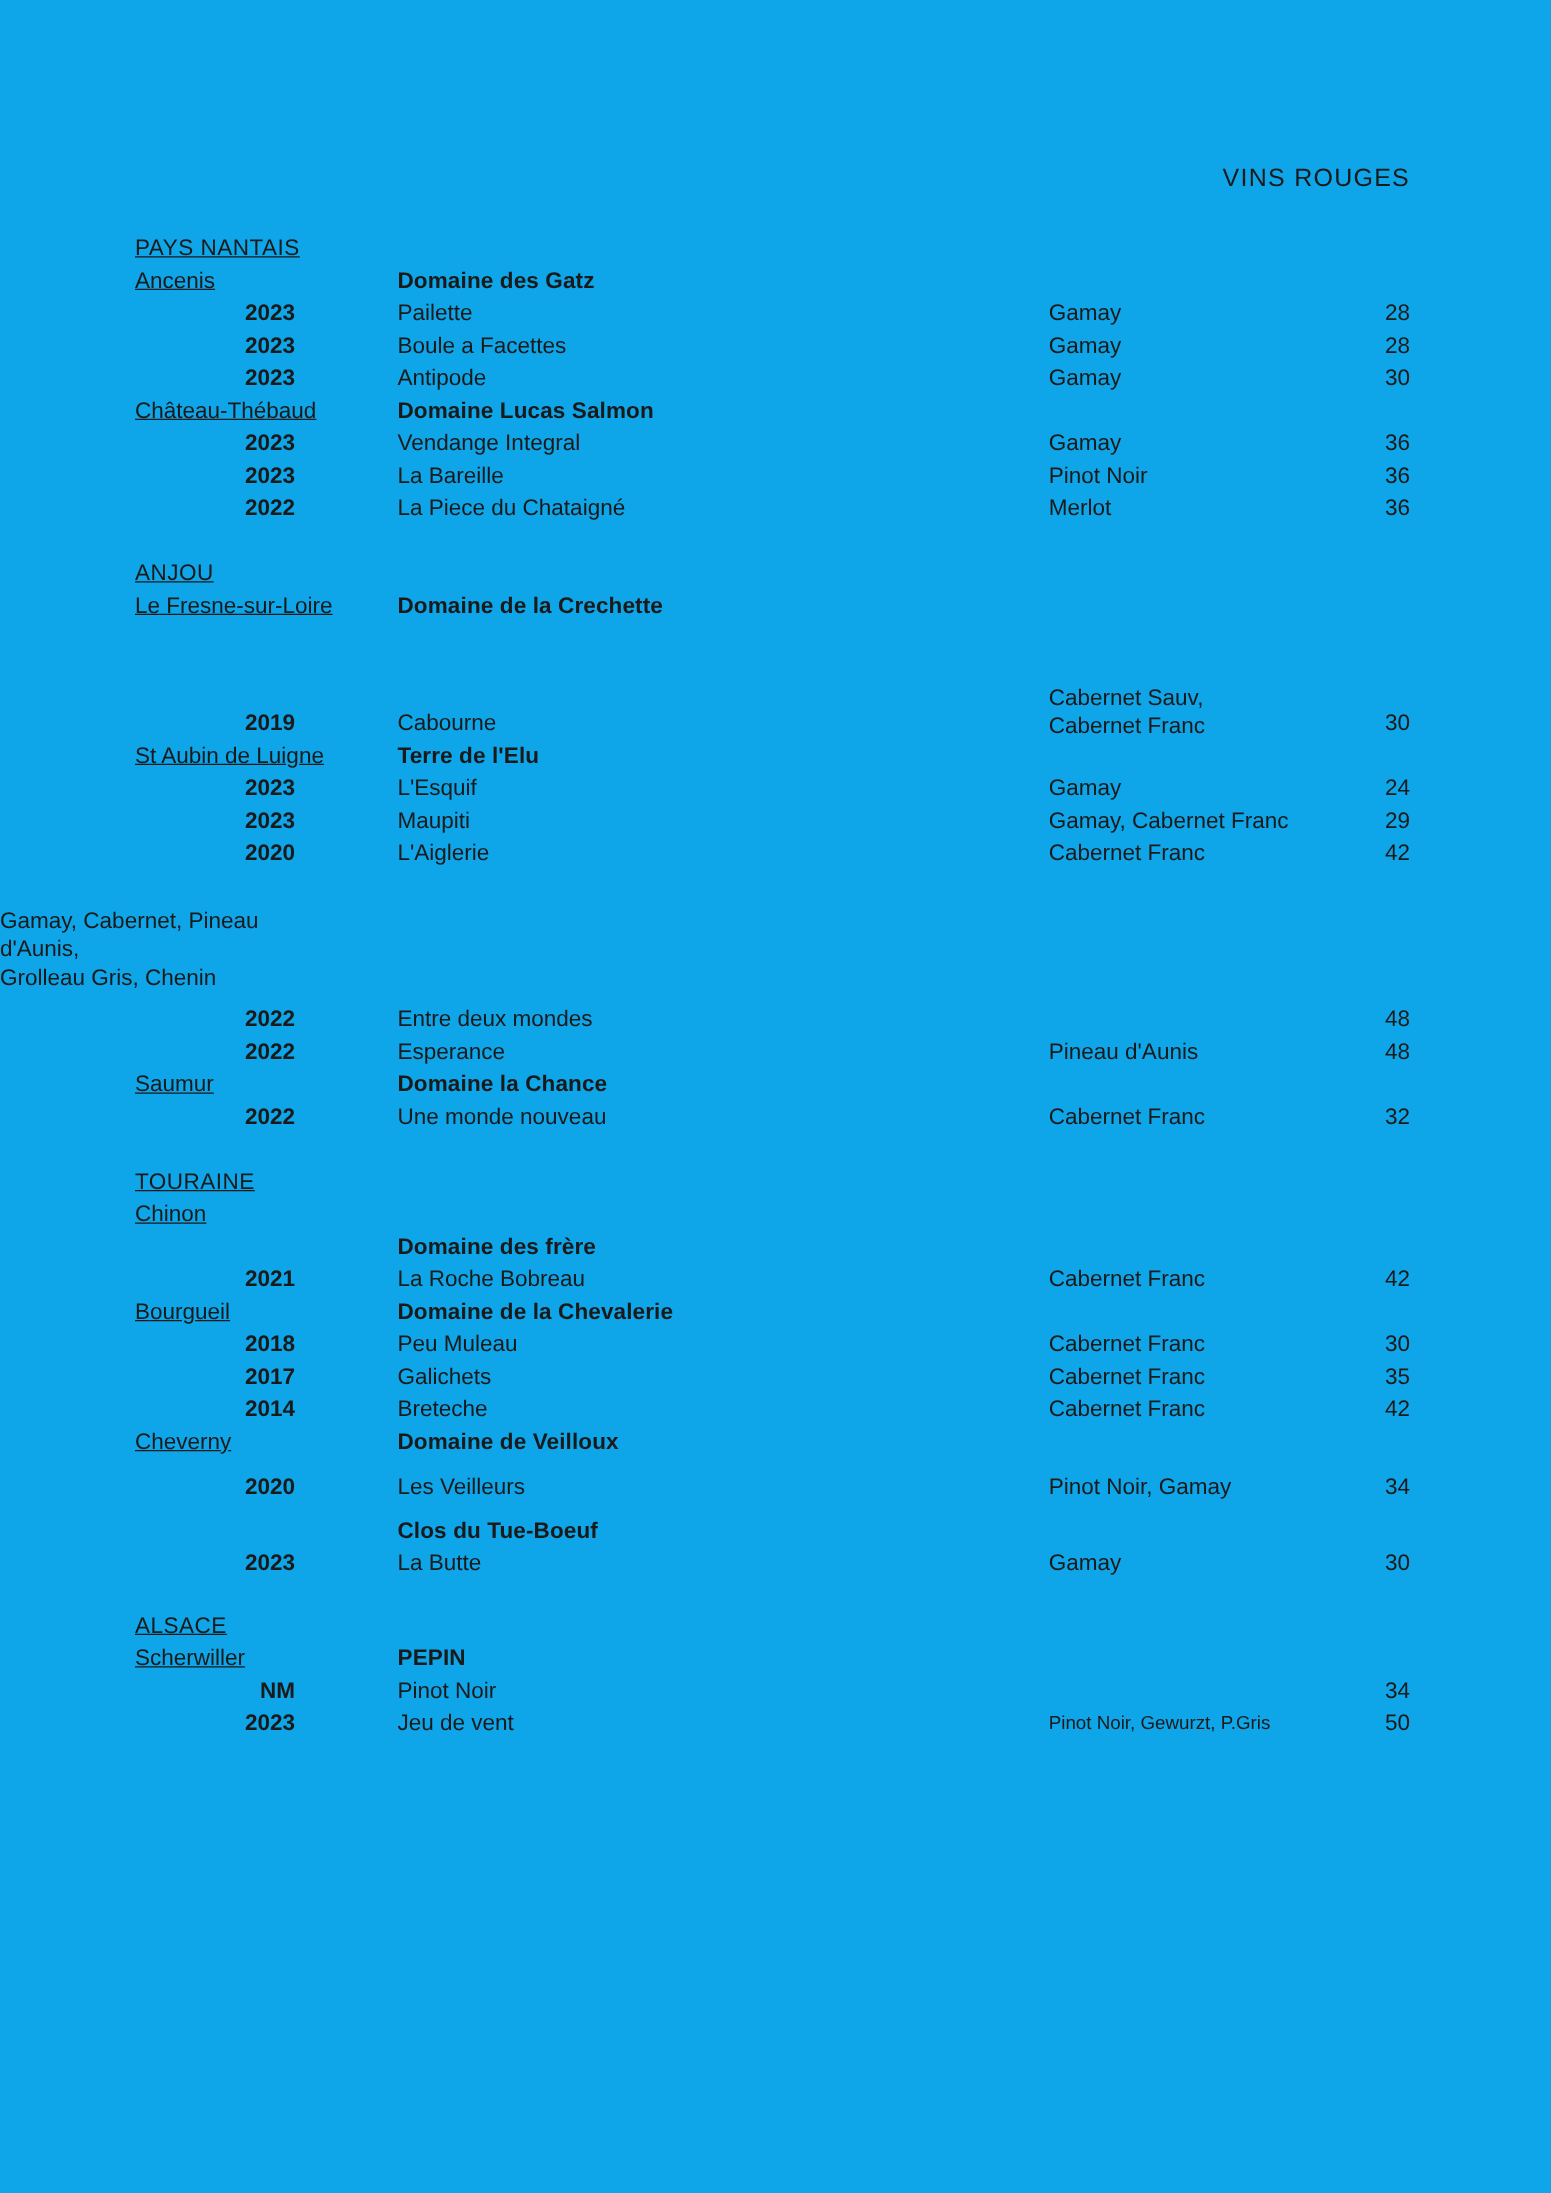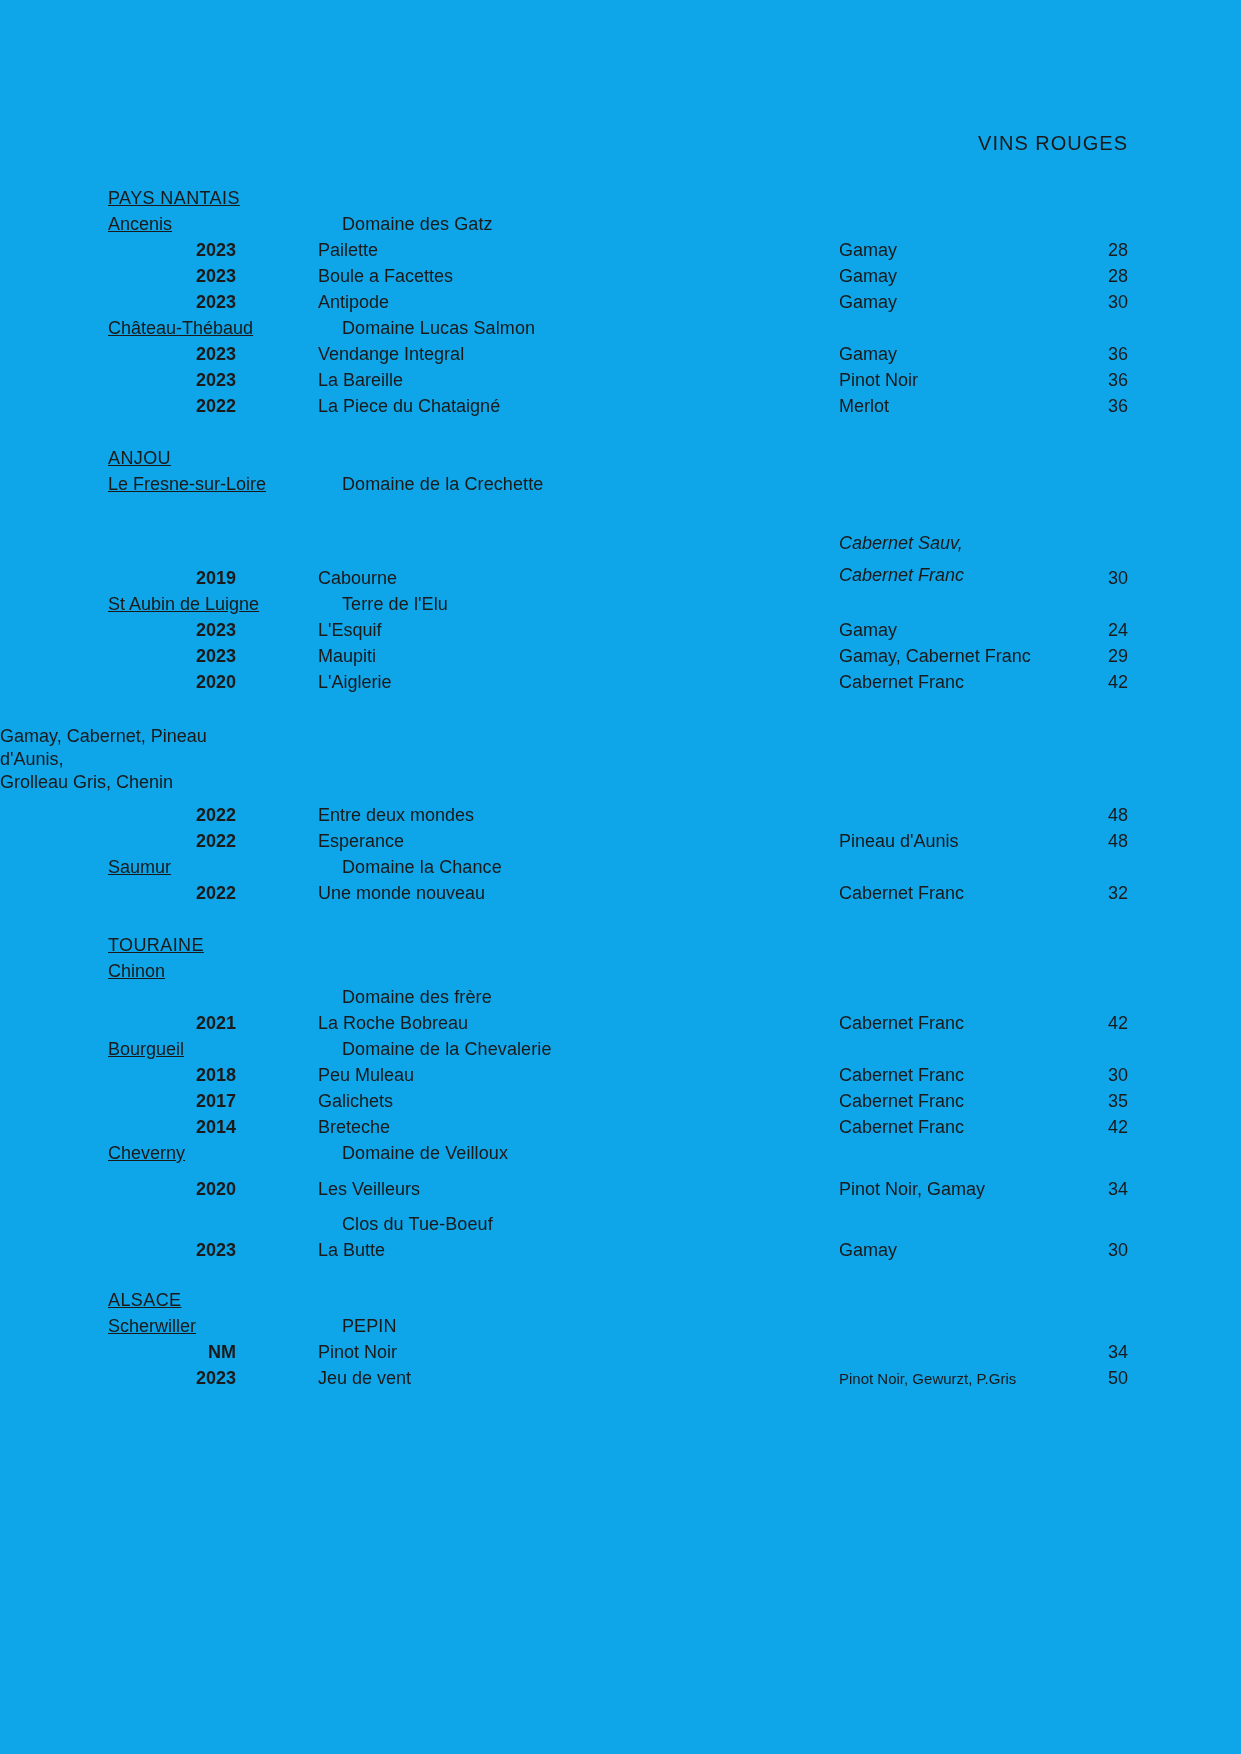--- a/index.html
+++ b/index.html
@@ -16,29 +16,29 @@
     height:26px;margin-left:108px;width:1020px;
     text-align:right;font-size:20px;letter-spacing:1px;line-height:25px;
   }
   .row{
     display:flex;align-items:flex-end;
     height:26px;padding-left:108px;
     font-size:18px;line-height:25px;
   }
   .row.region{letter-spacing:0.4px;text-decoration:underline;}
   .c-sub{width:210px;flex:none;text-decoration:underline;}
-  .producer{font-weight:400;letter-spacing:0.1px;margin-left:24px;}
+  .producer{font-weight:700;letter-spacing:0.1px;}
   .producer-only{padding-left:318px;}
   .c-year{width:128px;text-align:right;flex:none;font-weight:bold;}
   .c-name{margin-left:82px;width:521px;flex:none;}
   .c-grape{width:205px;flex:none;white-space:pre-line;}
   .c-grape.small{font-size:15px;line-height:25px;}
   .c-price{width:84px;text-align:right;flex:none;}
   .tall{height:52px;}
-  .tall .c-grape{line-height:32px;font-style:italic;}
+  .tall .c-grape{line-height:22px;}
   .note{
     margin-top:30px;height:69px;
     font-size:18px;line-height:23px;white-space:pre-line;
   }
   .sp24{height:24px;}.sp26{height:26px;}.sp28{height:28px;}
   .mt8{margin-top:8px;}.mt9{margin-top:9px;}.mt10{margin-top:10px;}.mt42{margin-top:42px;}
 </style>
 </head>
 <body>
 

